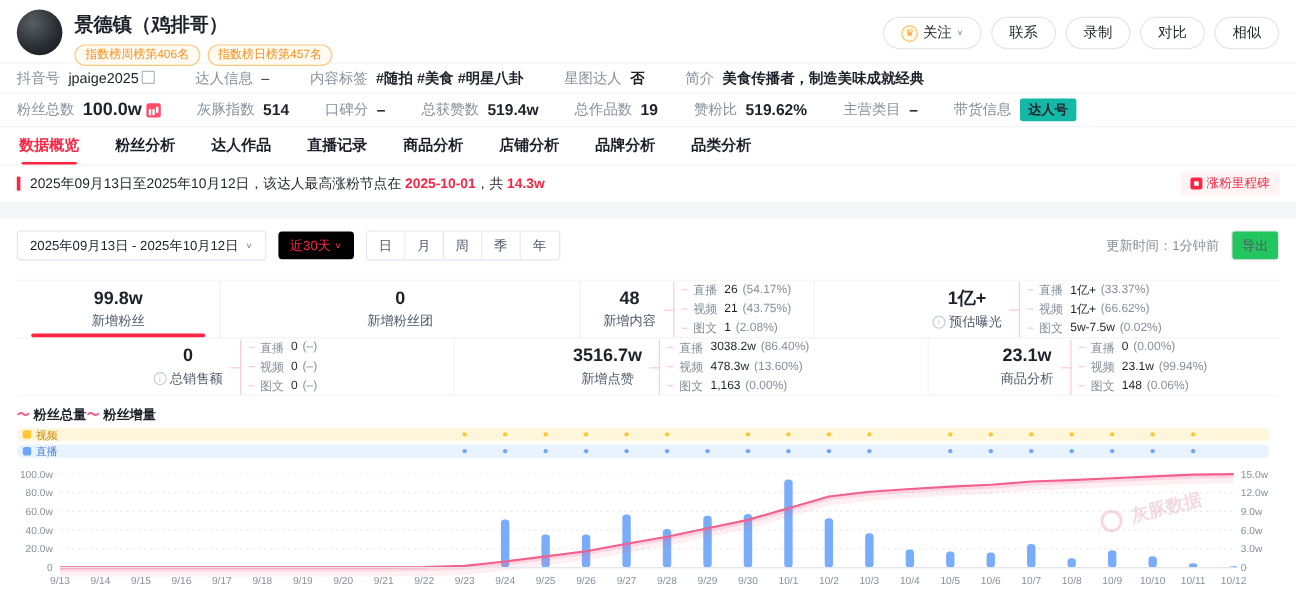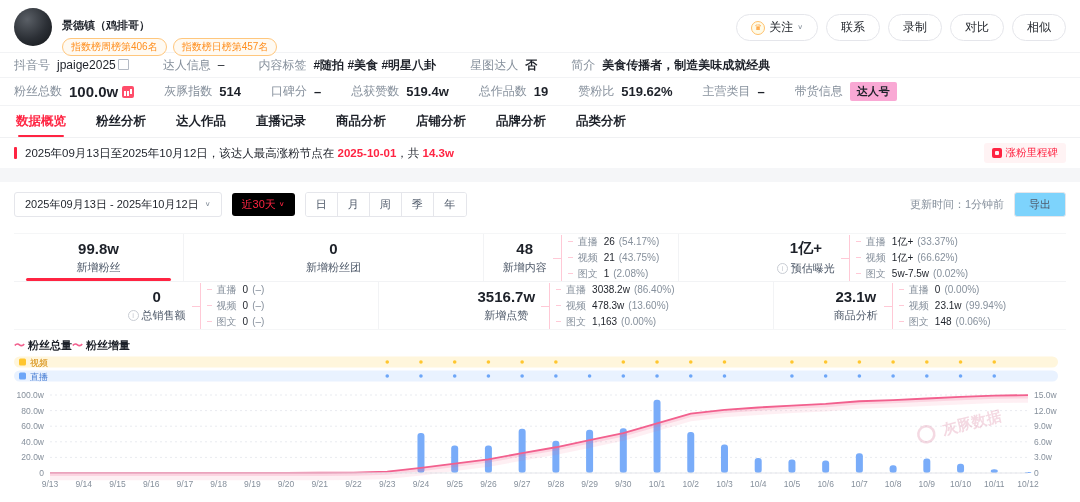--- a/index.html
+++ b/index.html
@@ -1,39 +1,39 @@
 <!DOCTYPE html>
 <html><head>
 <meta charset="utf-8">
 <style>
   * { margin:0; padding:0; box-sizing:border-box; }
   html,body { width:1080px; height:502px; background:#fff; font-family:"Liberation Sans", sans-serif; color:#1d2129; overflow:hidden; }
   .topbar { display:flex; justify-content:space-between; align-items:flex-start; padding:8px 14px 4px; height:52px; }
   .profile { display:flex; gap:10px; }
   .avatar { width:38px; height:38px; border-radius:50%; background:radial-gradient(circle at 35% 30%, #5a5f66 0%, #2b2f35 55%, #121417 100%); flex:0 0 auto; }
-  .pname { font-size:11px; font-weight:bold; margin-top:10px; }
+  .pname { font-size:16px; font-weight:bold; margin-top:3px; }
   .badges { display:flex; gap:6px; margin-top:5px; }
   .badge { font-size:10px; color:#ff8f1f; border:1px solid #ffc77d; background:#fffaf2; border-radius:9px; padding:1px 8px; line-height:14px; }
   .actions { display:flex; gap:8px; margin-top:6px; }
   .pill { display:flex; align-items:center; gap:4px; border:1px solid #e5e6eb; background:#fff; border-radius:14px; padding:4px 14px; font-size:12px; color:#1f2329; cursor:pointer; }
   .crown { width:14px; height:14px; border:1px solid #ffc069; border-radius:50%; display:flex; align-items:center; justify-content:center; font-size:8px; color:#ff9a2e; background:#fffbe8; }
   .caret { font-size:8px; color:#86909c; transform:scaleY(.8); }
   .inforow { display:flex; gap:34px; align-items:center; padding:0 14px; height:26px; border-top:1px solid #f2f3f5; border-bottom:1px solid #f2f3f5; font-size:12px; }
   .lab { color:#86909c; margin-right:7px; }
   .val { color:#1d2129; }
   .val.b { font-weight:bold; }
   .copy-ic { display:inline-block; width:9px; height:9px; border:1px solid #b4bac4; border-radius:1px; position:relative; margin-left:4px; vertical-align:-1px; cursor:pointer; }
   .copy-ic::before { content:""; position:absolute; left:-3px; top:-3px; width:9px; height:9px; border:1px solid #b4bac4; border-radius:1px; background:#fff; }
   .statsrow { display:flex; gap:30px; align-items:center; padding:0 14px; height:28px; border-bottom:1px solid #f2f3f5; font-size:12px; }
   .stat { display:flex; align-items:center;text-align:center; }
   .stat .v { font-weight:bold; font-size:13px; }
   .stat .v.big { font-size:15px; }
   .rank-ic { display:inline-block; width:12px; height:12px; background:#ff4d6a; border-radius:2px; margin-left:4px; position:relative; cursor:pointer; }
   .rank-ic::before { content:""; position:absolute; left:2px; bottom:2px; width:2px; height:5px; background:#fff; box-shadow:3px 0 0 #fff, 6px -2px 0 #fff; }
-  .gtag { background:#f9a8d4; color:#1d2129; font-size:11px; padding:2px 7px; border-radius:2px; font-weight:bold; }
+  .gtag { background:#14b8a6; color:#1d2129; font-size:11px; padding:2px 7px; border-radius:2px; font-weight:bold; }
   .tabsrow { display:flex; gap:30px; align-items:center; padding:0 16px; height:32px; border-bottom:1px solid #f0f1f3; font-size:12.5px; }
   .tab { color:#1d2129; cursor:pointer; position:relative; height:100%; display:flex; align-items:center; font-weight:bold; }
   .tab.active { color:#ff2442; }
   .tab.active::after { content:""; position:absolute; bottom:0; left:2px; right:2px; height:2px; background:#ff2442; border-radius:2px; }
   .noticerow { display:flex; justify-content:space-between; align-items:center; padding:0 14px; height:30px; }
   .notice-left { display:flex; align-items:center; gap:8px; font-size:11.5px; }
   .nbar { width:3px; height:12px; background:#ff2442; border-radius:1px; }
   .red { color:#ff2442; font-weight:bold; }
   .milestone { display:flex; align-items:center; gap:4px; background:#fff3f4; border-radius:3px; padding:3px 8px; font-size:10.5px; color:#ff2442; cursor:pointer; }
   .mile-ic { width:10px; height:10px; background:#ff2442; border-radius:2px; position:relative; }
@@ -42,21 +42,21 @@
   .panel { padding:9px 14px 0; }
   .controls { display:flex; align-items:center; gap:10px; height:26px; margin-bottom:16px; }
   .datebox { display:flex; align-items:center; gap:6px; border:1px solid #e5e6eb; border-radius:3px; padding:4px 10px; font-size:11px; color:#1d2129; cursor:pointer; }
   .quick { display:flex; align-items:center; gap:3px; background:#000000; color:#ff2442; border-radius:3px; padding:4px 10px; font-size:11px; cursor:pointer; }
   .quick .caret{ color:#ff2442; }
   .segs { display:flex; border:1px solid #e5e6eb; border-radius:3px; overflow:hidden; }
   .seg { width:32px; text-align:center; padding:4px 0; font-size:11px; color:#4e5969; border-right:1px solid #e5e6eb; cursor:pointer; background:#fff; }
   .seg:last-child { border-right:none; }
   .ctrl-right { margin-left:auto; display:flex; align-items:center; gap:10px; }
   .updated { font-size:11px; color:#86909c; }
-  .export { border:1px solid #e5e6eb; border-radius:3px; padding:4px 14px; font-size:11px; color:#4e5969; background:#7dd3fc; cursor:pointer; }
+  .export { border:1px solid #e5e6eb; border-radius:3px; padding:4px 8px; font-size:11px; color:#4e5969; background:#22c55e; cursor:pointer; }
   .cards { border-top:1px solid #f5f6f7; border-bottom:1px solid #f5f6f7; margin-bottom:8px; }
   .crow { display:flex; }
   .crow1 { border-bottom:1px solid #f2f3f5; }
   .cell { display:flex; align-items:center; justify-content:center; gap:14px; height:47px; border-right:1px solid #f2f3f5; position:relative; cursor:pointer; }
   .cell:last-child { border-right:none; }
   .r1c1{width:170px;} .r1c2{width:300px;} .r1c3{width:195px;} .r1c4{flex:1;}
   .r2c1{width:365px;} .r2c2{width:395px;} .r2c3{flex:1;}
   .cell.active::after { content:""; position:absolute; bottom:0; left:12px; right:12px; height:3px; background:#ff2442; border-radius:2px; }
   .vblock { text-align:center; }
   .vnum { font-size:15px; font-weight:bold; color:#1d2129; }

